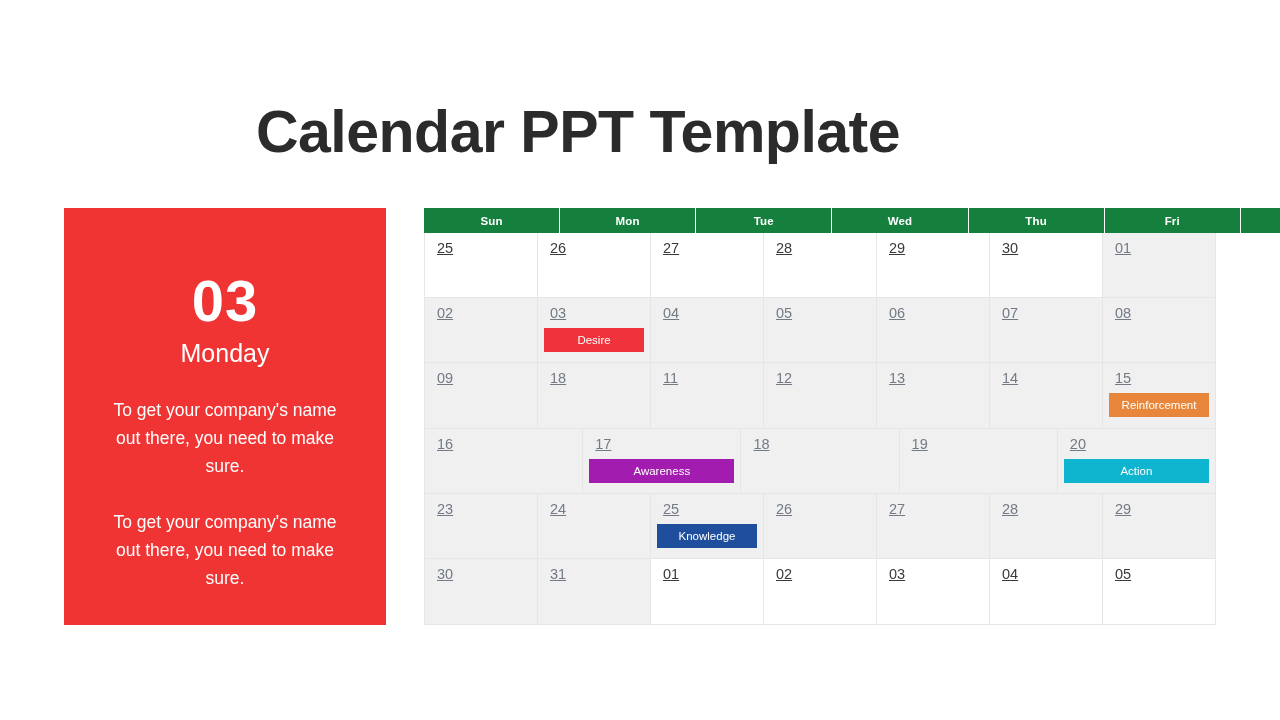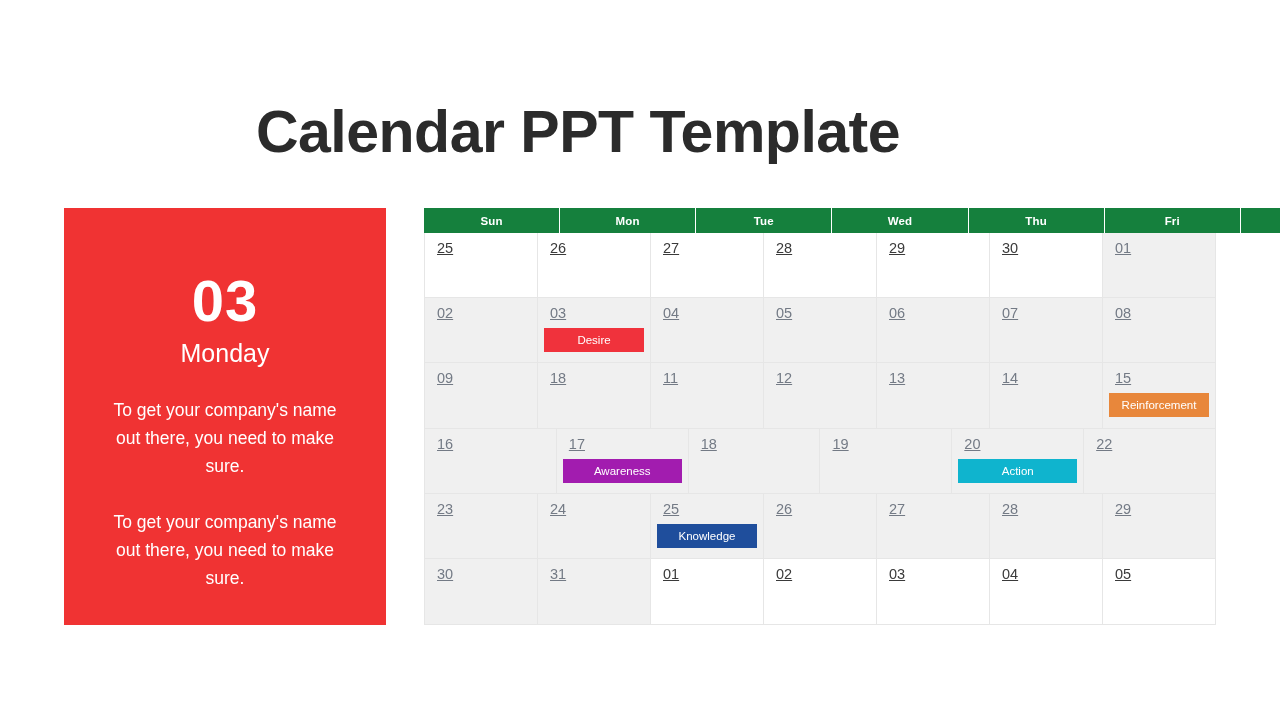--- a/index.html
+++ b/index.html
@@ -287,23 +287,20 @@
         <div class="cal-cell muted">
           <span class="daynum">18</span>
         </div>
         <div class="cal-cell muted">
           <span class="daynum">19</span>
         </div>
         <div class="cal-cell muted">
           <span class="daynum">20</span>
           <div class="badge cyan">Action</div>
         </div>
-        <div class="cal-cell muted">
-          <span class="daynum">22</span>
-        </div>
       </div>
       <div class="cal-row">
         <div class="cal-cell muted">
           <span class="daynum">23</span>
         </div>
         <div class="cal-cell muted">
           <span class="daynum">24</span>
         </div>
         <div class="cal-cell muted">
           <span class="daynum">25</span>

